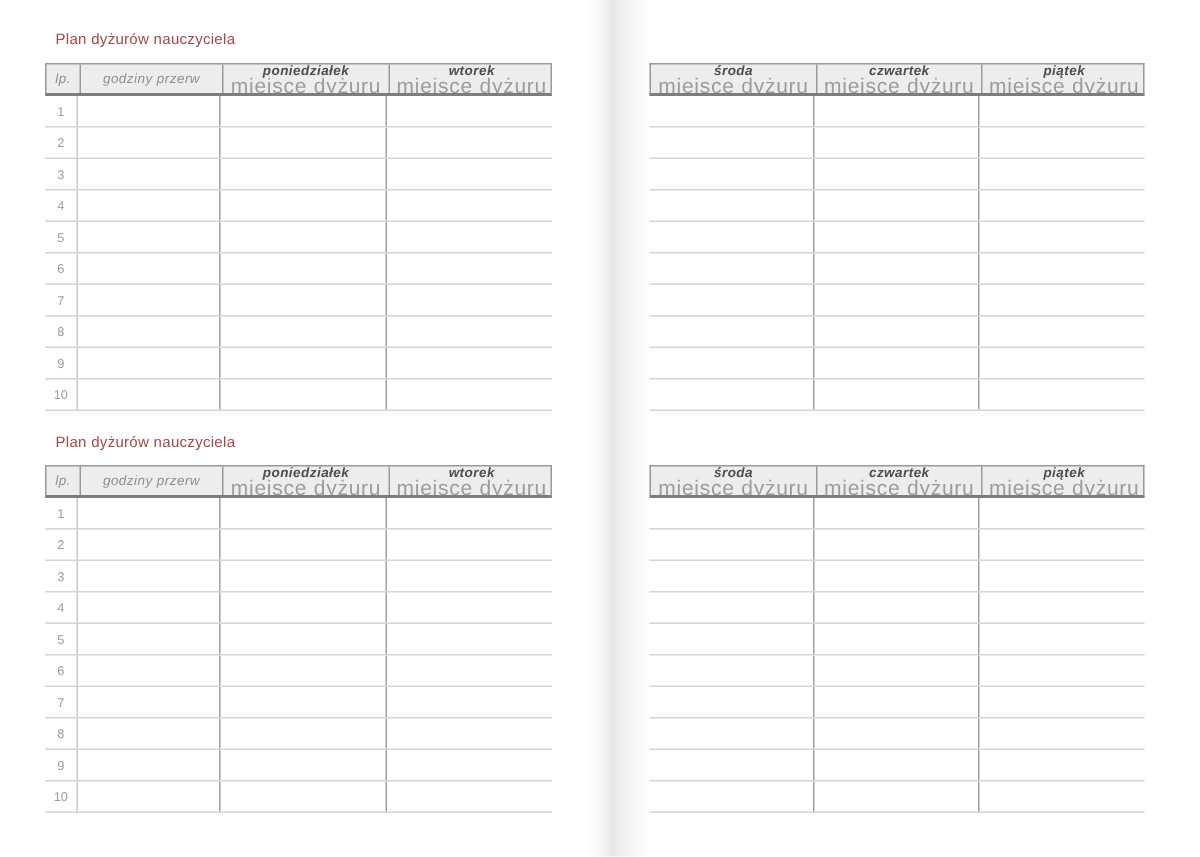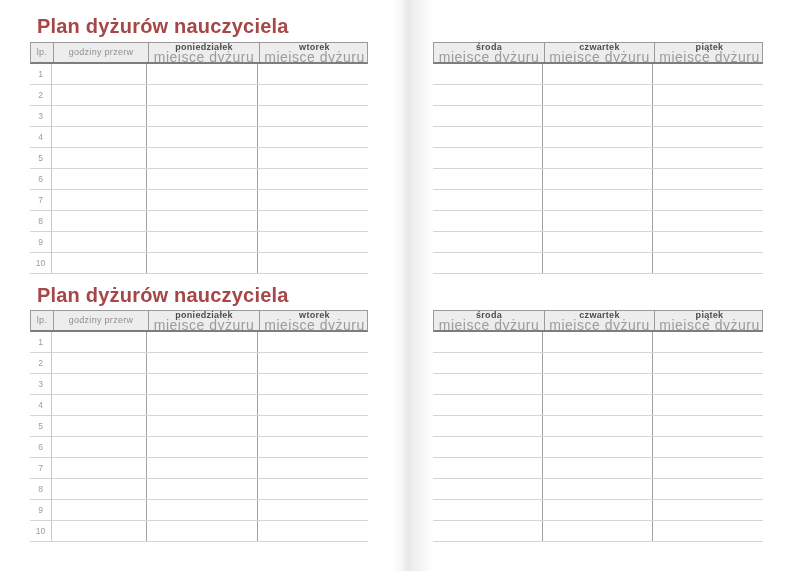--- a/index.html
+++ b/index.html
@@ -20,22 +20,22 @@
       rgba(110,110,110,0) 0%,
       rgba(110,110,110,0.06) 22%,
       rgba(110,110,110,0.16) 38%,
       rgba(110,110,110,0.10) 55%,
       rgba(110,110,110,0) 100%);
     pointer-events:none;
   }
 
   .title {
     position:absolute;
-    font-size:20px;
-    font-weight:bold;
+    font-size:10px;
+    font-weight:normal;
     letter-spacing:0.2px;
     color:var(--title-color,#a64646);
     line-height:15px;
     white-space:nowrap;
   }
   .t1 { left:37px; top:19px; }
   .t2 { left:37px; top:288px; }
 
   .table { position:absolute; }
   .pos-t1l { left:30px;  top:42px;  width:338px; }
@@ -54,21 +54,21 @@
   .t-right .thead, .t-right .trow { grid-template-columns:110px 110px 110px; }
 
   .hcell {
     display:flex; flex-direction:column;
     align-items:center; justify-content:center;
     overflow:hidden; line-height:9px;
   }
   .hcell + .hcell { border-left:1px solid var(--header-border,#9a9a9a); }
   .hcell .day {
     font-size:9px; font-weight:bold;
-    color:var(--day-text,#4d4d4d); letter-spacing:0.3px;
+    color:var(--day-text,#4d4d4d); letter-spacing:0.3px;font-style:italic;
   }
   .hcell.single .day { font-weight:normal; color:var(--label-text,#8f8f8f); }
   .hcell .sub {
     font-size:14px; margin-top:1px;
     color:var(--sub-text,#9c9c9c); letter-spacing:0.5px;
   }
 
   .trow {
     display:grid;
     height:21px;

